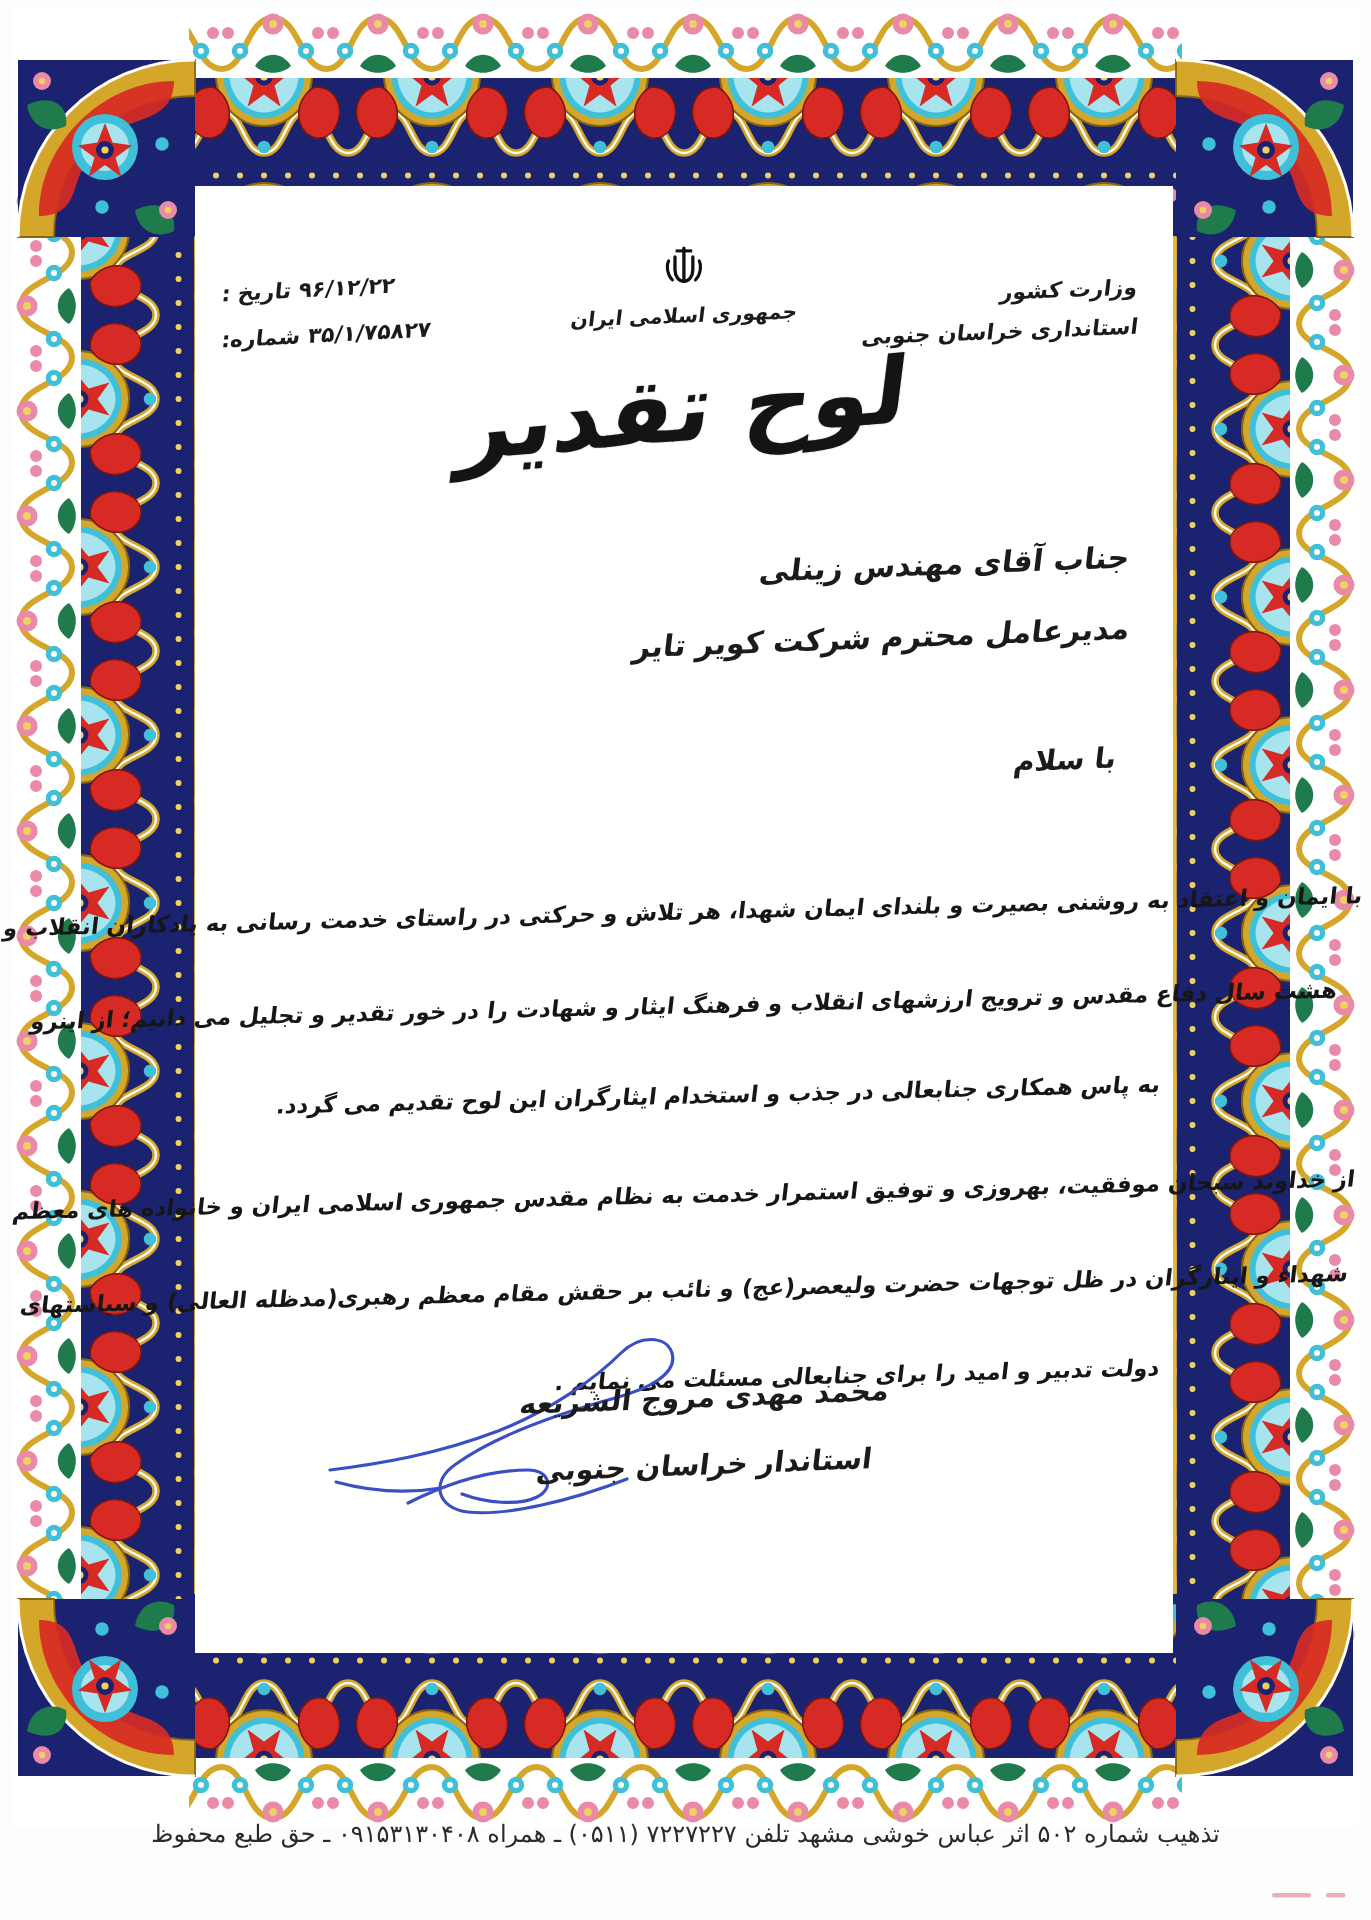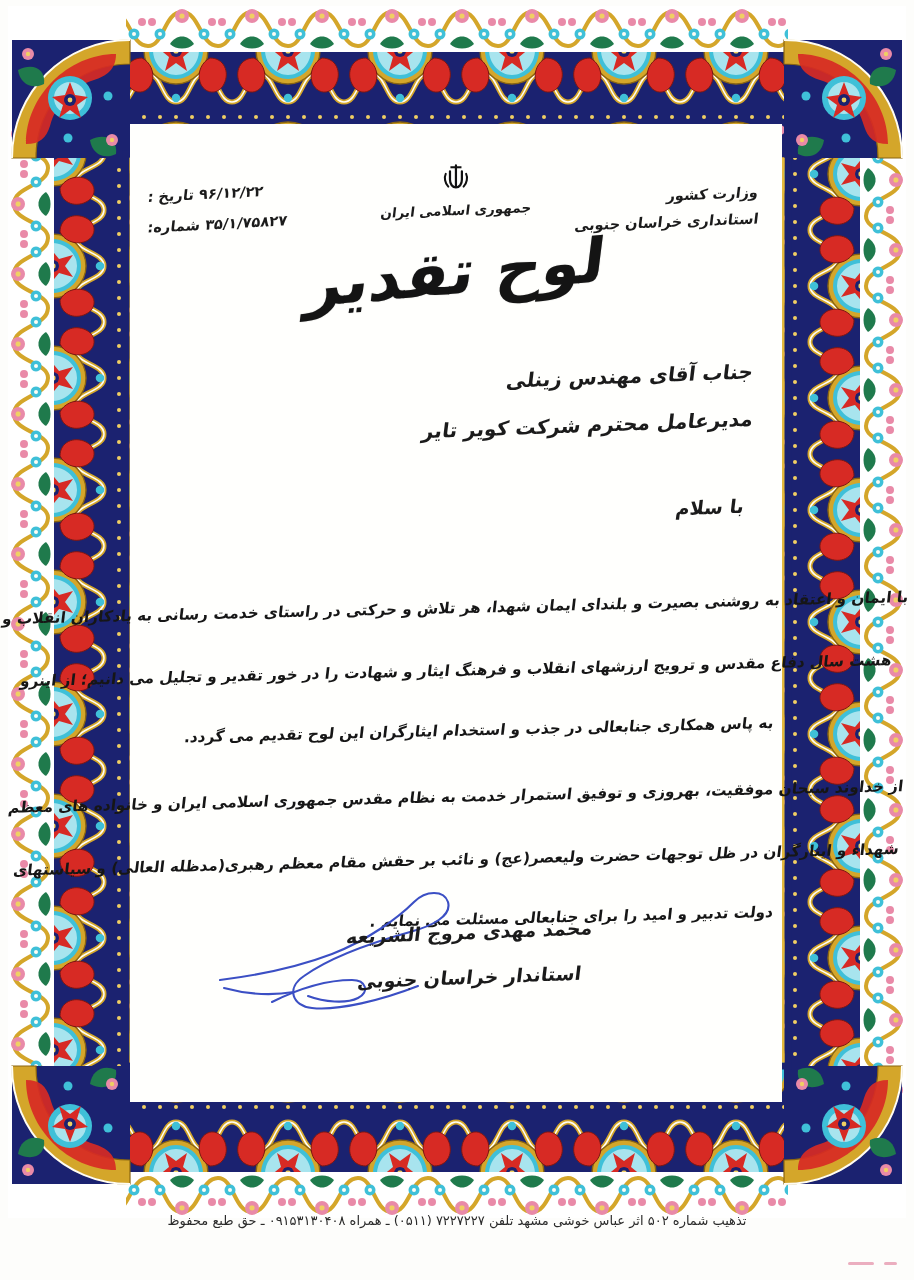--- a/index.html
+++ b/index.html
@@ -62,21 +62,21 @@
   .sign{position:absolute;top:760px;left:0;right:0;height:140px;}
   .sign-name{position:absolute;left:50%;transform:translateX(-46%);top:26px;
              text-align:center;}
   .sign-name div{font-size:19px;line-height:2.35;white-space:nowrap;
                  display:inline-block;}
   .scribble{position:absolute;left:82px;top:0;width:300px;height:140px;
             pointer-events:none;}
 
   
   #footer{position:absolute;left:0;right:0;top:1213px;text-align:center;
-          font-size:13px;color:#2a2a2a;letter-spacing:0;
+          font-size:16px;color:#2a2a2a;letter-spacing:0;
           font-family:"DejaVu Sans",sans-serif;}
   .mark{position:absolute;height:3px;border-radius:2px;background:#e8a0b4;opacity:.85;}
   #mark1{left:848px;top:1262px;width:26px;}
   #mark2{left:884px;top:1262px;width:13px;}
 </style>
 </head>
 <body>
 
 <div id="page">
 

